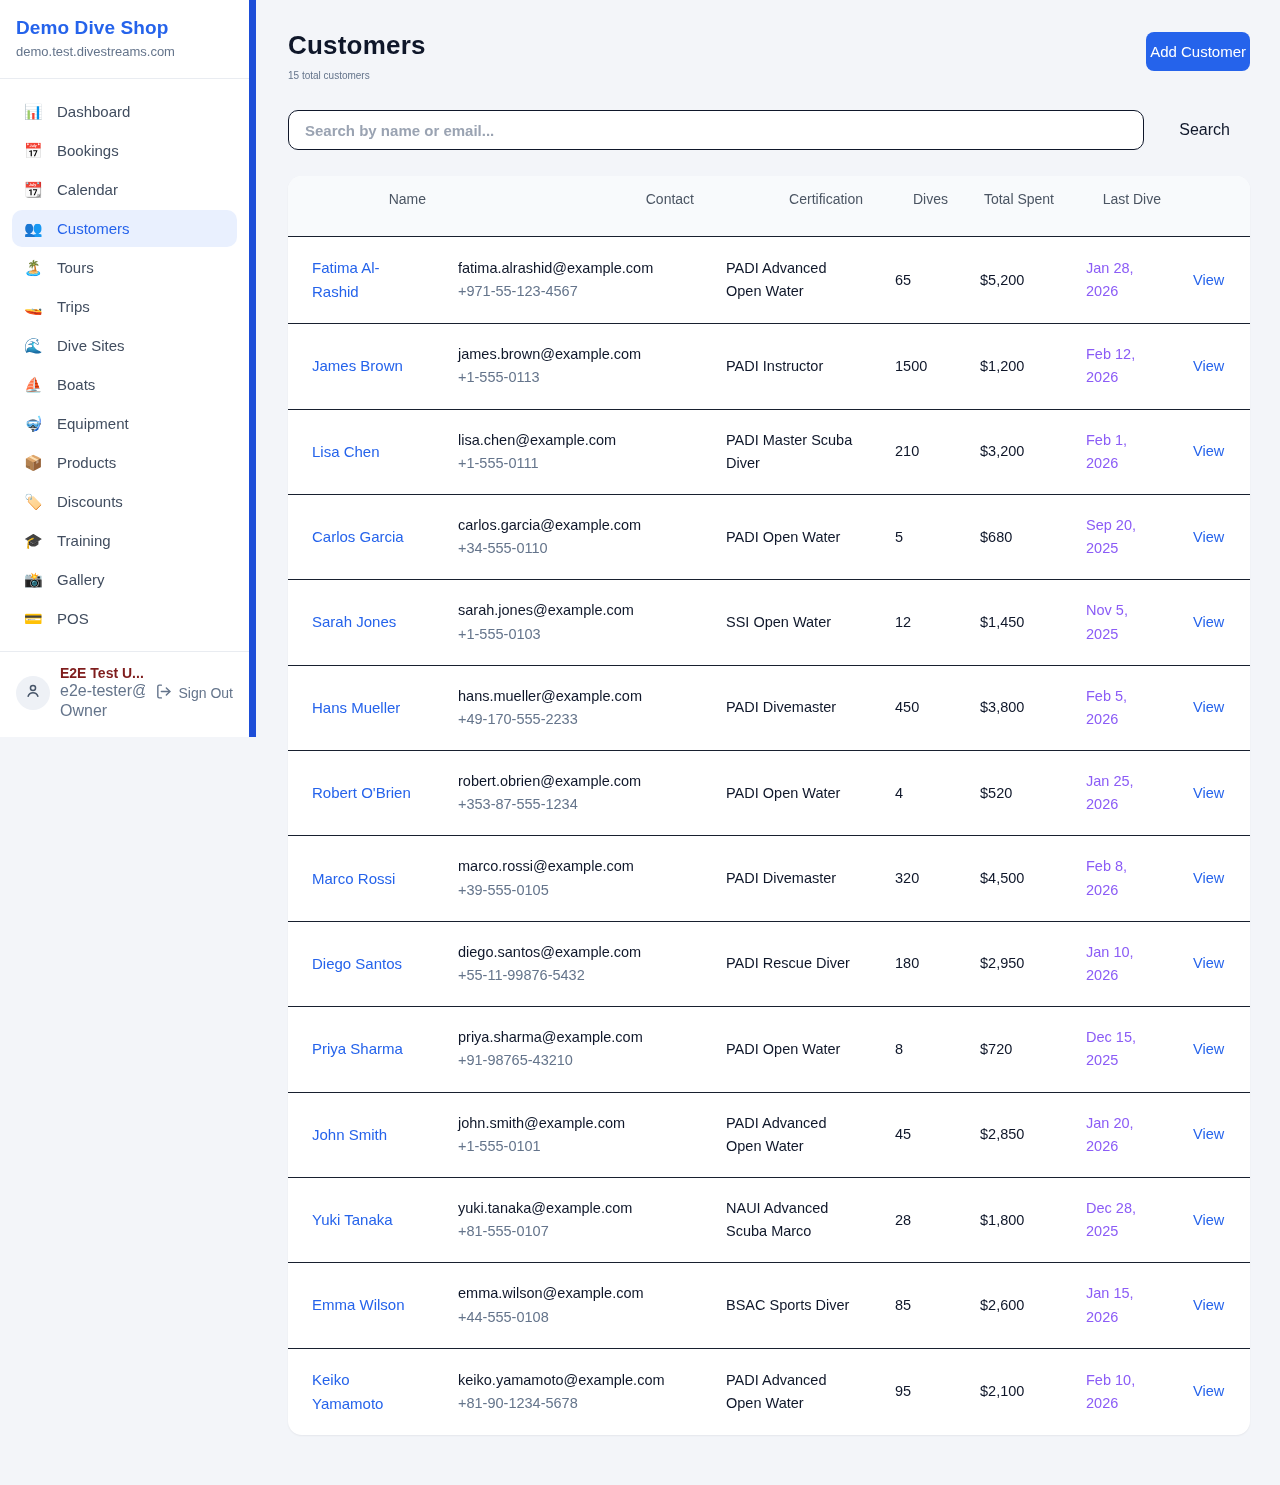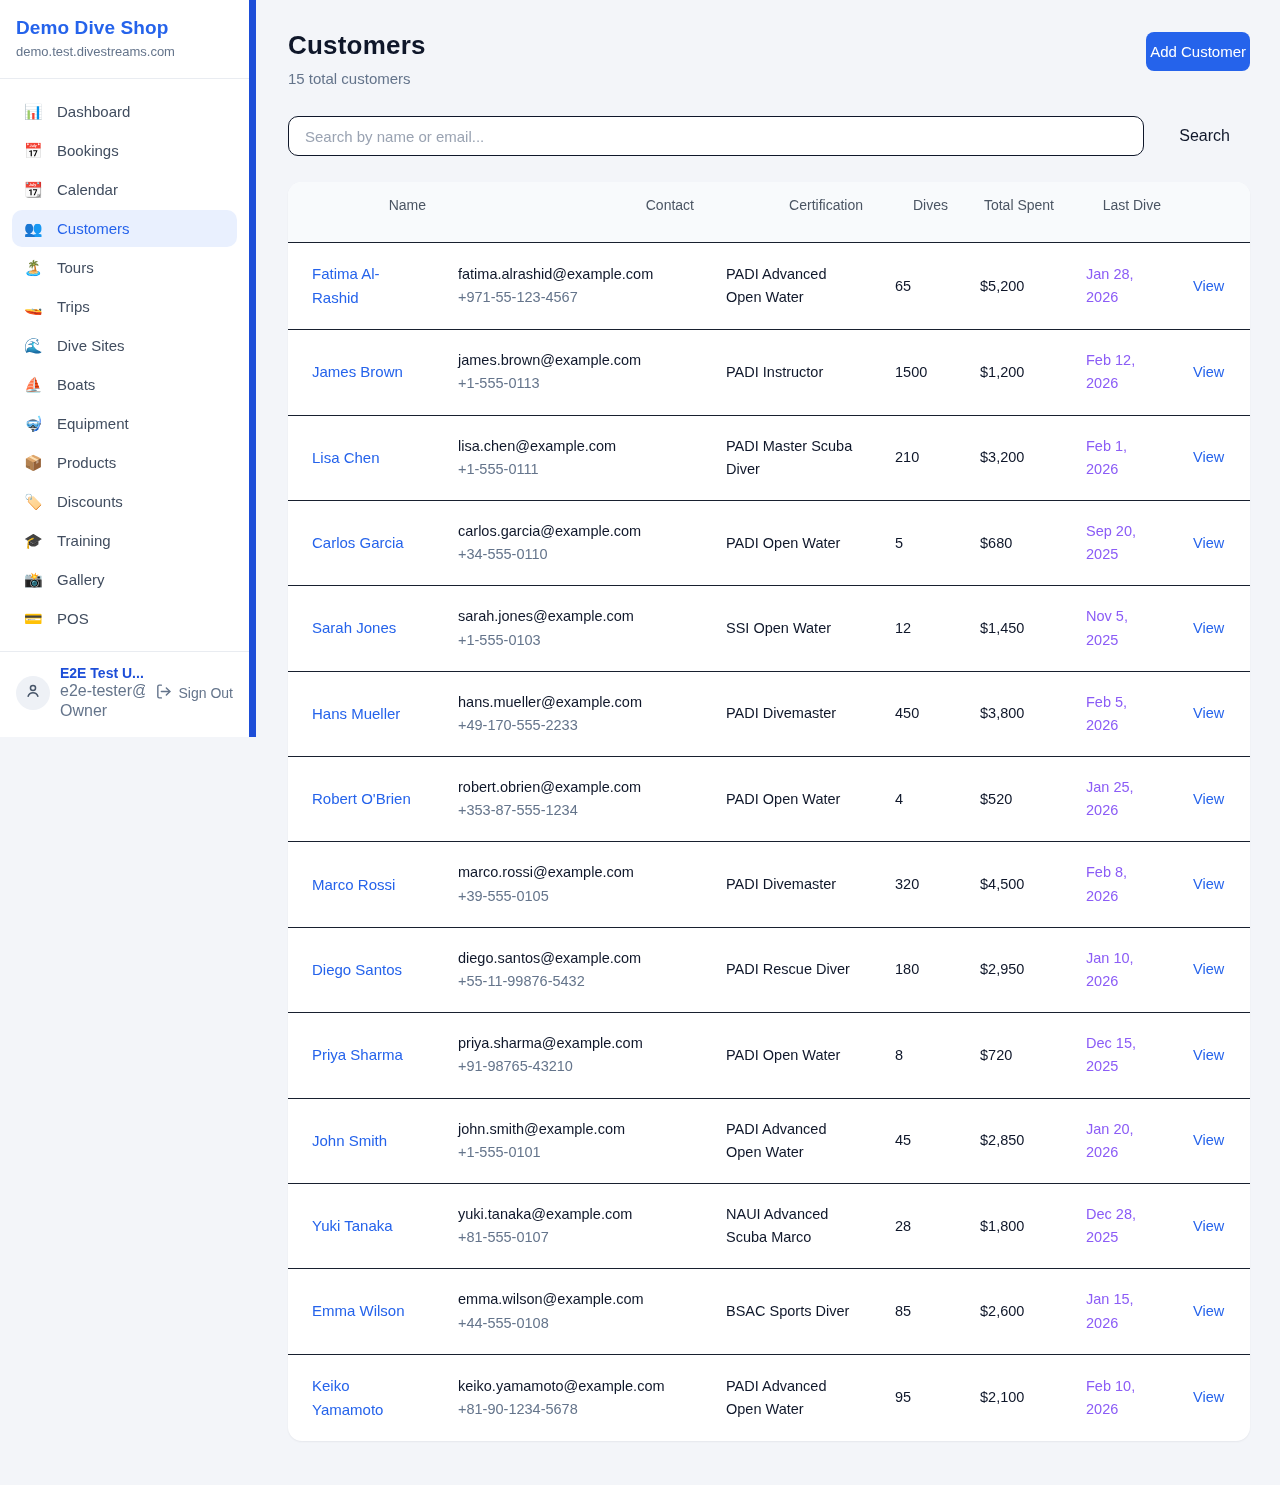--- a/index.html
+++ b/index.html
@@ -32,44 +32,44 @@
   .nav-item .nav-icon { width:20px; text-align:center; font-size:15px; line-height:1; }
   .nav-item.active { background:#e9f0fe; color:#2563eb; font-weight:500; }
 
   .user-block { padding:13px 16px 16px; display:flex; align-items:center; gap:10px; }
   .avatar {
     width:34px; height:34px; border-radius:50%;
     background:#eef1f6; flex:0 0 34px;
     display:flex; align-items:center; justify-content:center;
   }
   .user-meta { flex:1 1 auto; min-width:0; }
-  .user-name { font-size:14px; font-weight:700; color:#1d4ed8; white-space:nowrap; overflow:hidden; }
+  .user-name { font-size:14px; font-weight:700; color:#7f1d1d; white-space:nowrap; overflow:hidden; }
   .user-email, .user-role { font-size:16px; color:#64748b; line-height:1.25; white-space:nowrap; overflow:hidden; }
   .signout {
     display:flex; align-items:center; gap:7px;
     color:#64748b; font-size:14px; cursor:pointer; white-space:nowrap;
   }
 
   
   .main { flex:1 1 auto; padding:30px 30px 26px 32px; min-width:0; }
   .page-header { display:flex; align-items:flex-start; justify-content:space-between; }
   .page-title { font-size:26px; font-weight:800; color:#0f172a; letter-spacing:.2px; }
-  .page-subtitle { font-size:15px; color:#64748b; margin-top:9px; }
+  .page-subtitle { font-size:10px; color:#64748b; margin-top:9px; }
   .btn-primary {
     background:#2563eb; color:#ffffff; border:none; cursor:pointer;
     font-family:inherit; font-size:15px; font-weight:500;
     padding:11px 4px; border-radius:8px; margin-top:2px;
   }
 
   .search-row { display:flex; align-items:center; margin-top:29px; }
   .search-input {
     flex:1 1 auto; height:40px;
     border:1px solid #0f172a; border-radius:10px;
     padding:0 16px; font-family:inherit; font-size:15px; color:#0f172a;
-    background:#ffffff; outline:none;
+    background:#ffffff; outline:none;font-weight:bold;
   }
   .search-input::placeholder { color:#9aa3b2; }
   .search-btn {
     background:none; border:none; cursor:pointer;
     font-family:inherit; font-size:16px; color:#0f172a;
     margin:0 12px 0 27px; padding:6px 8px;
   }
 
   
   .card {

